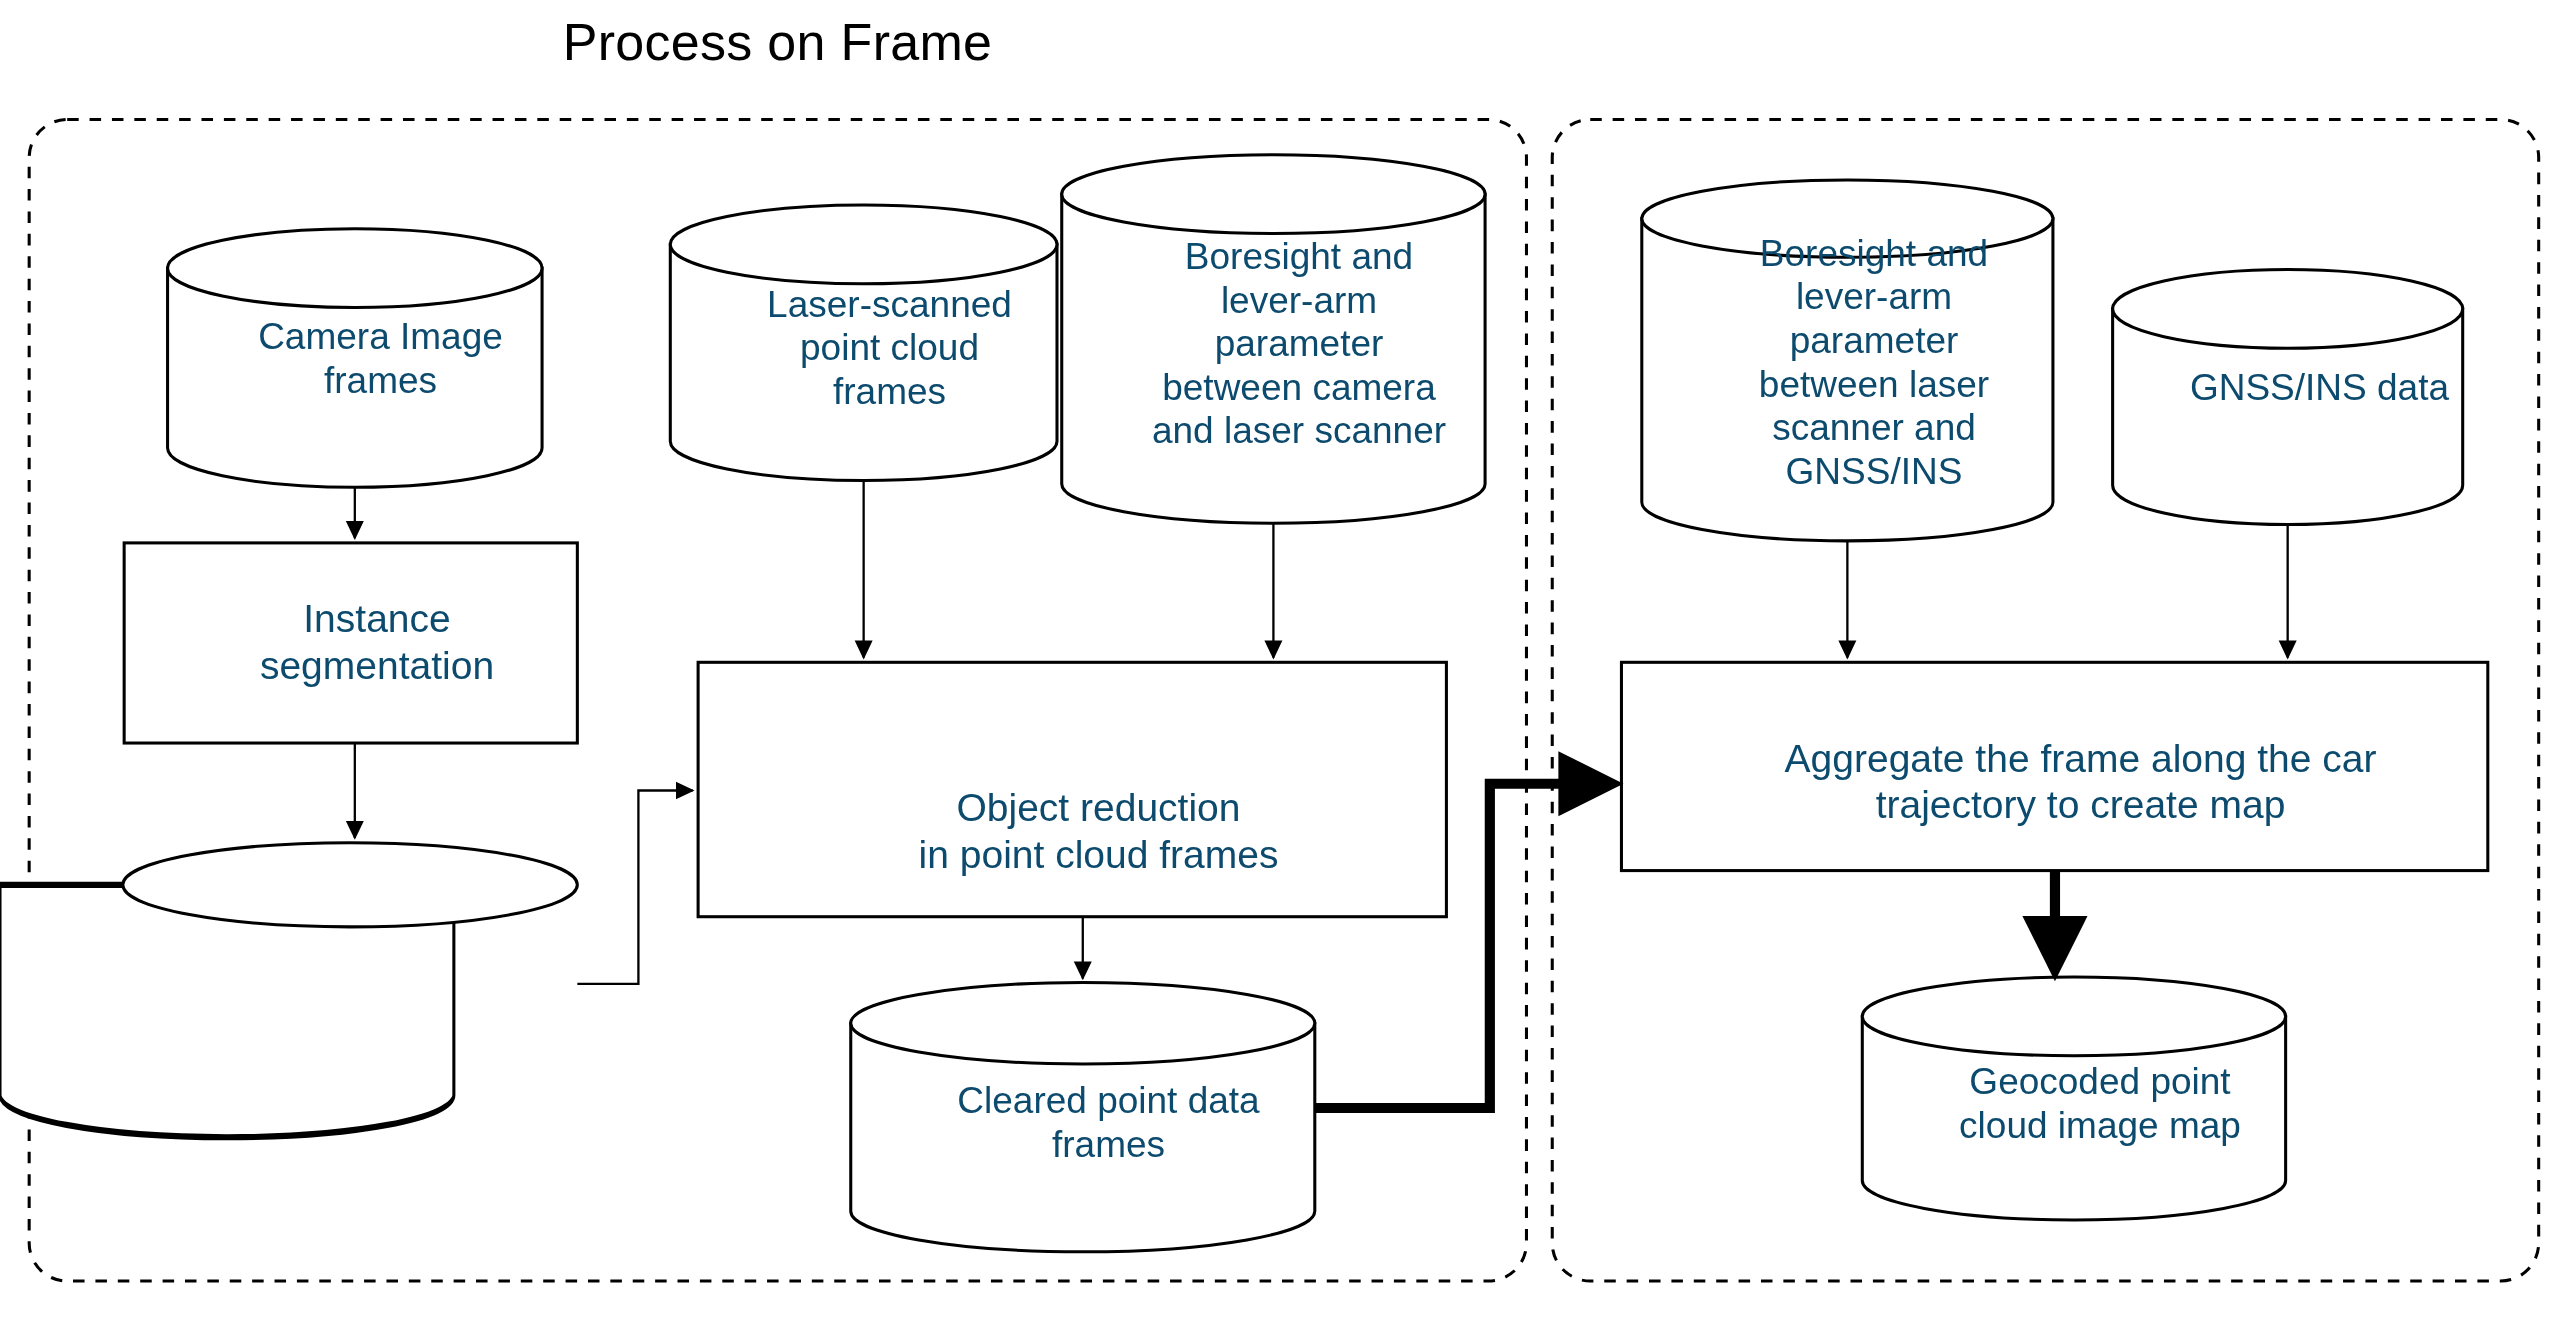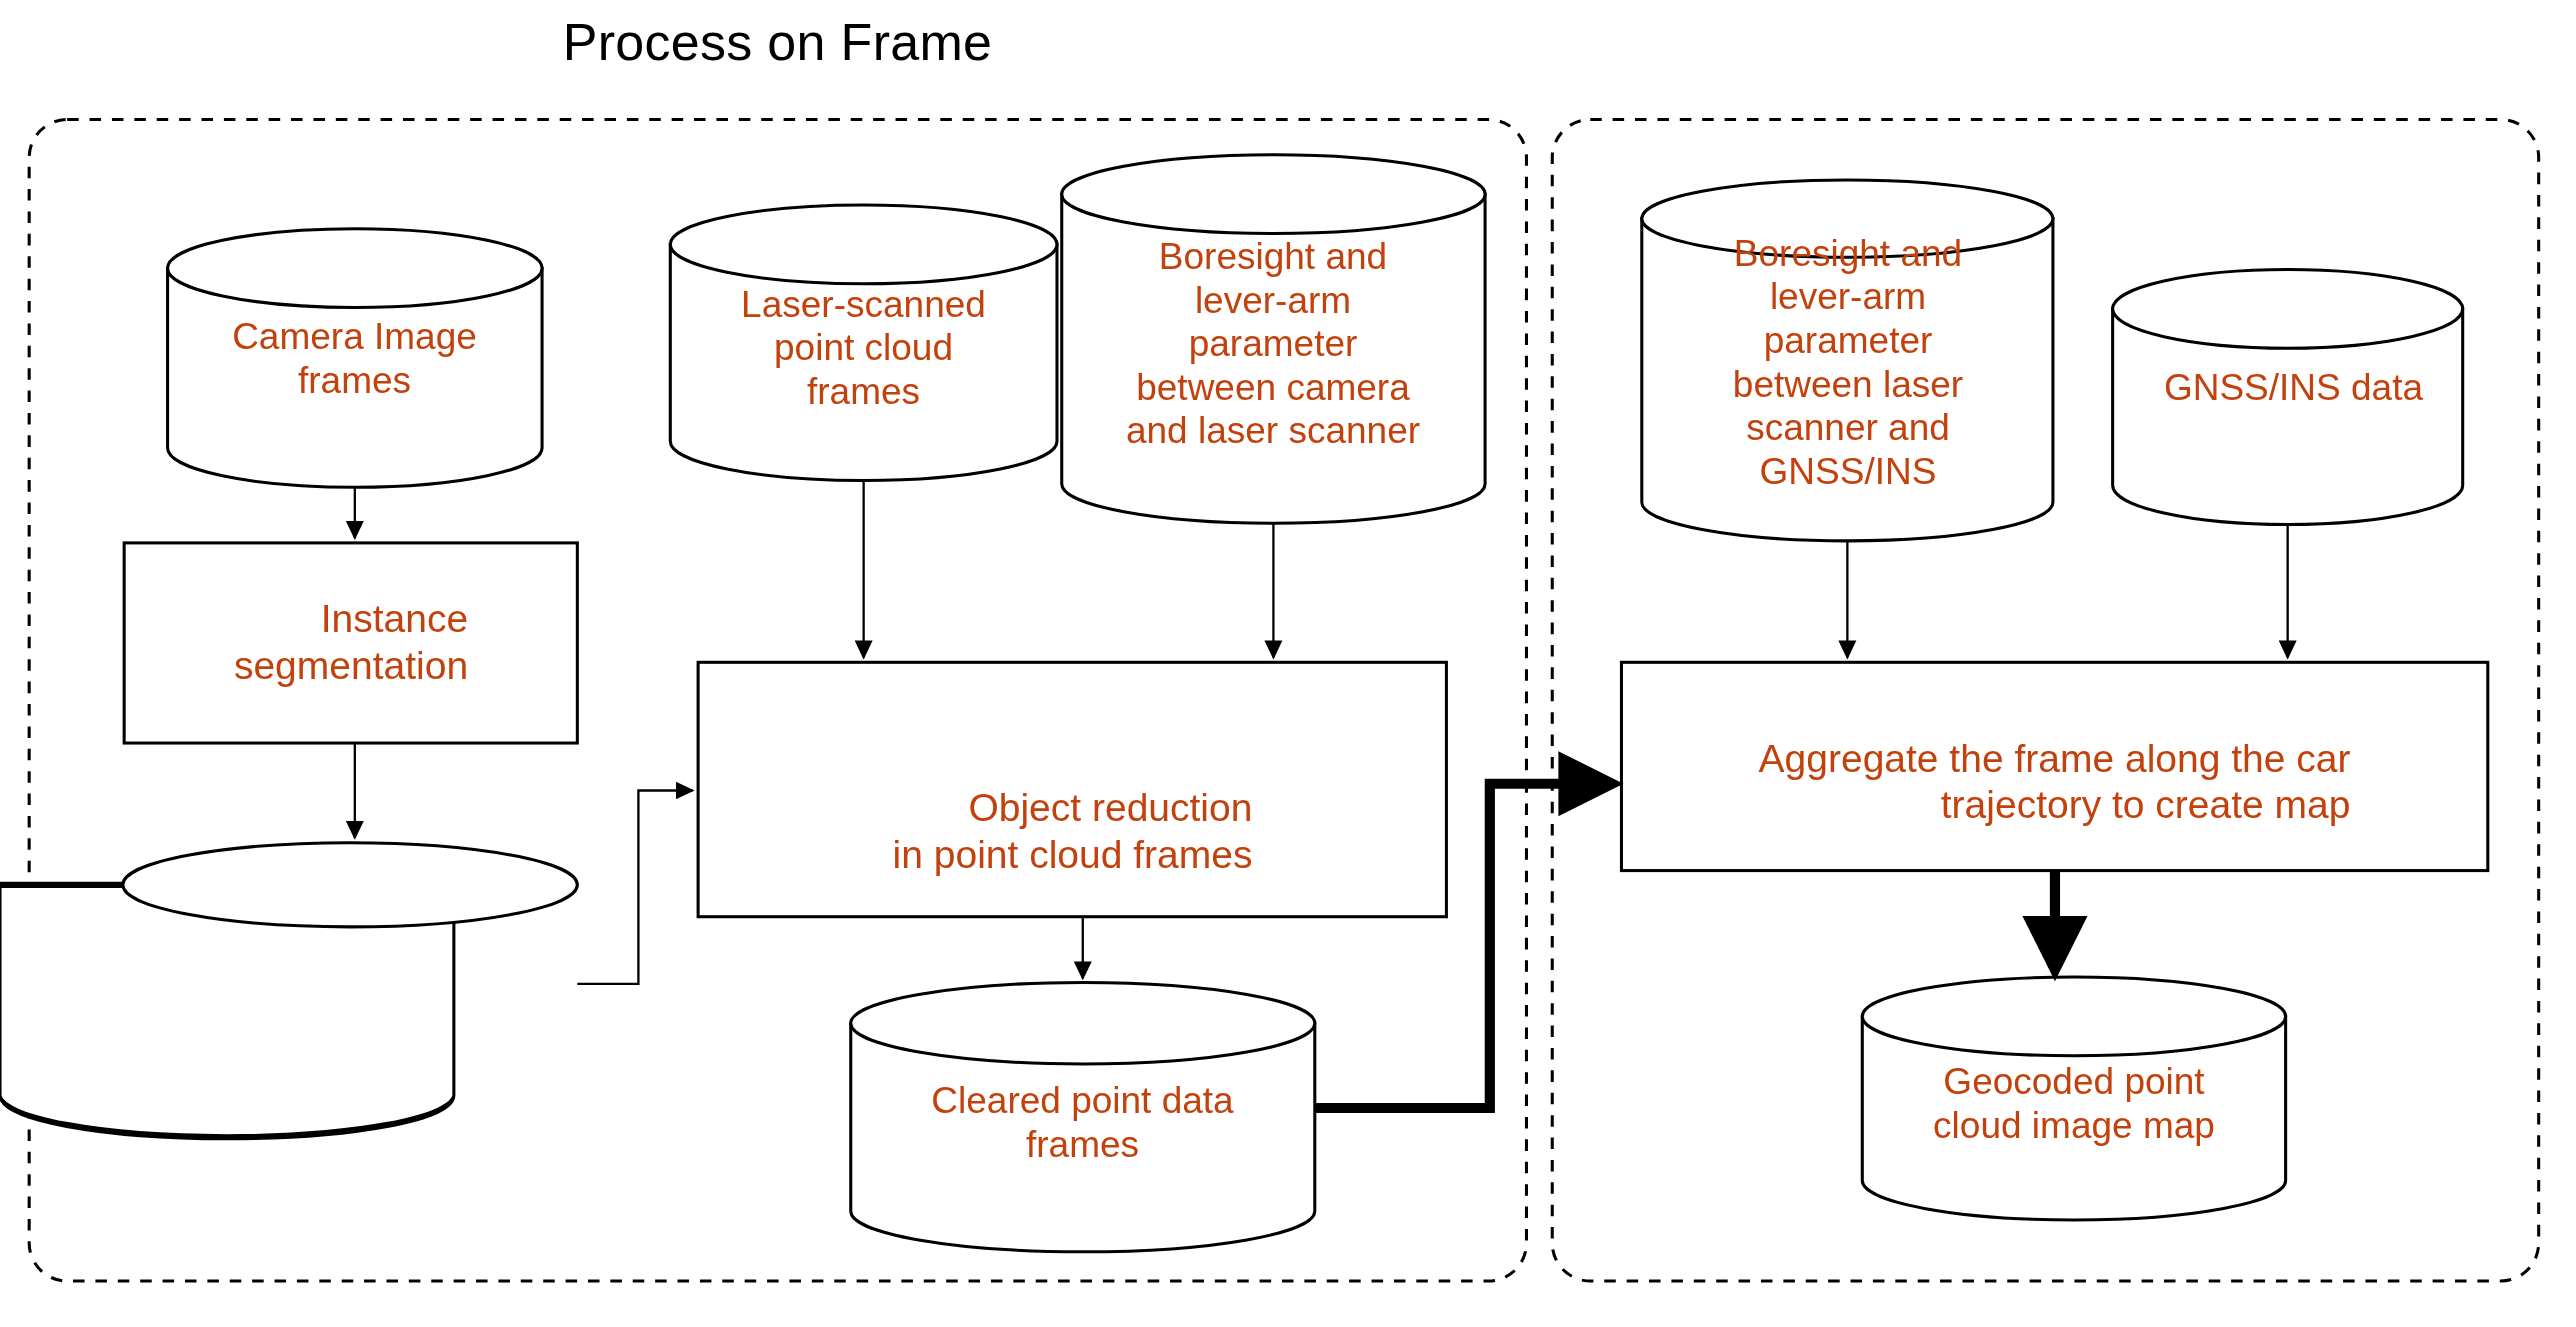--- a/index.html
+++ b/index.html
@@ -25,31 +25,32 @@
   .panel-title {
     position: absolute;
     font-size: 52px;
     color: #000000;
     white-space: nowrap;
     text-align: center;
     letter-spacing: 0.3px;
   }
   .node-label {
     position: absolute;
-    color: #c2410c;
+    color: #0c4a6e;
     text-align: center;
     line-height: 1.18;
     white-space: pre-line;
     display: flex;
     align-items: center;
     justify-content: center;
     pointer-events: none;
+    padding-left: 26px;
   }
   .cyl-label { font-size: 37px; }
-  .box-label { font-size: 39px; text-align: right; }
+  .box-label { font-size: 39px; }
 </style>
 </head>
 <body>
 
 <div id="stage">
 
   <svg id="svg-root" viewBox="0 0 3797 1957" xmlns="http://www.w3.org/2000/svg">
     <defs>
       <marker id="arrowThin" markerWidth="9" markerHeight="9" refX="7.4" refY="4.5" orient="auto" markerUnits="strokeWidth">
         <path d="M0,0.6 L8.2,4.5 L0,8.4 z" fill="#000"></path>

